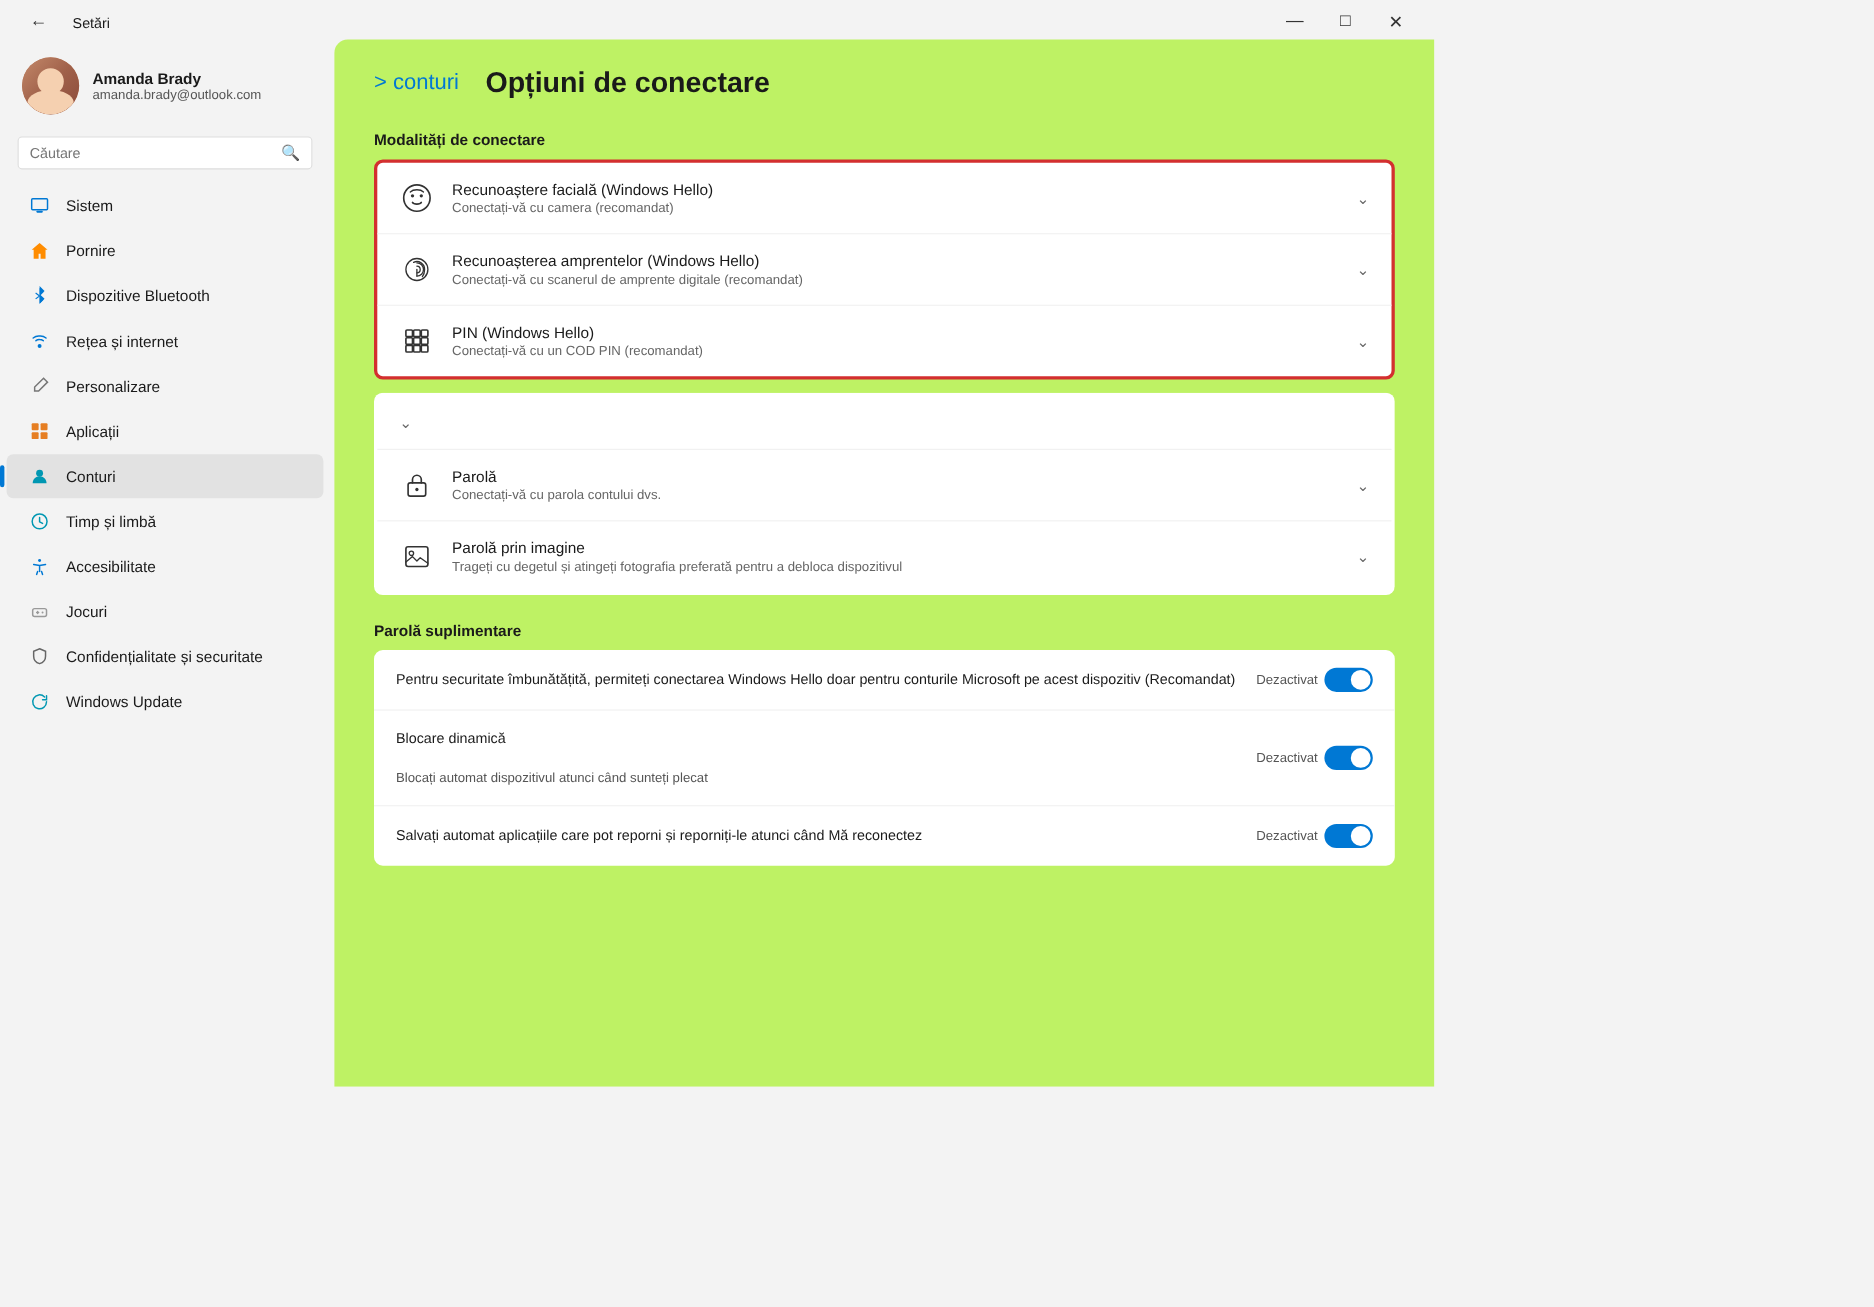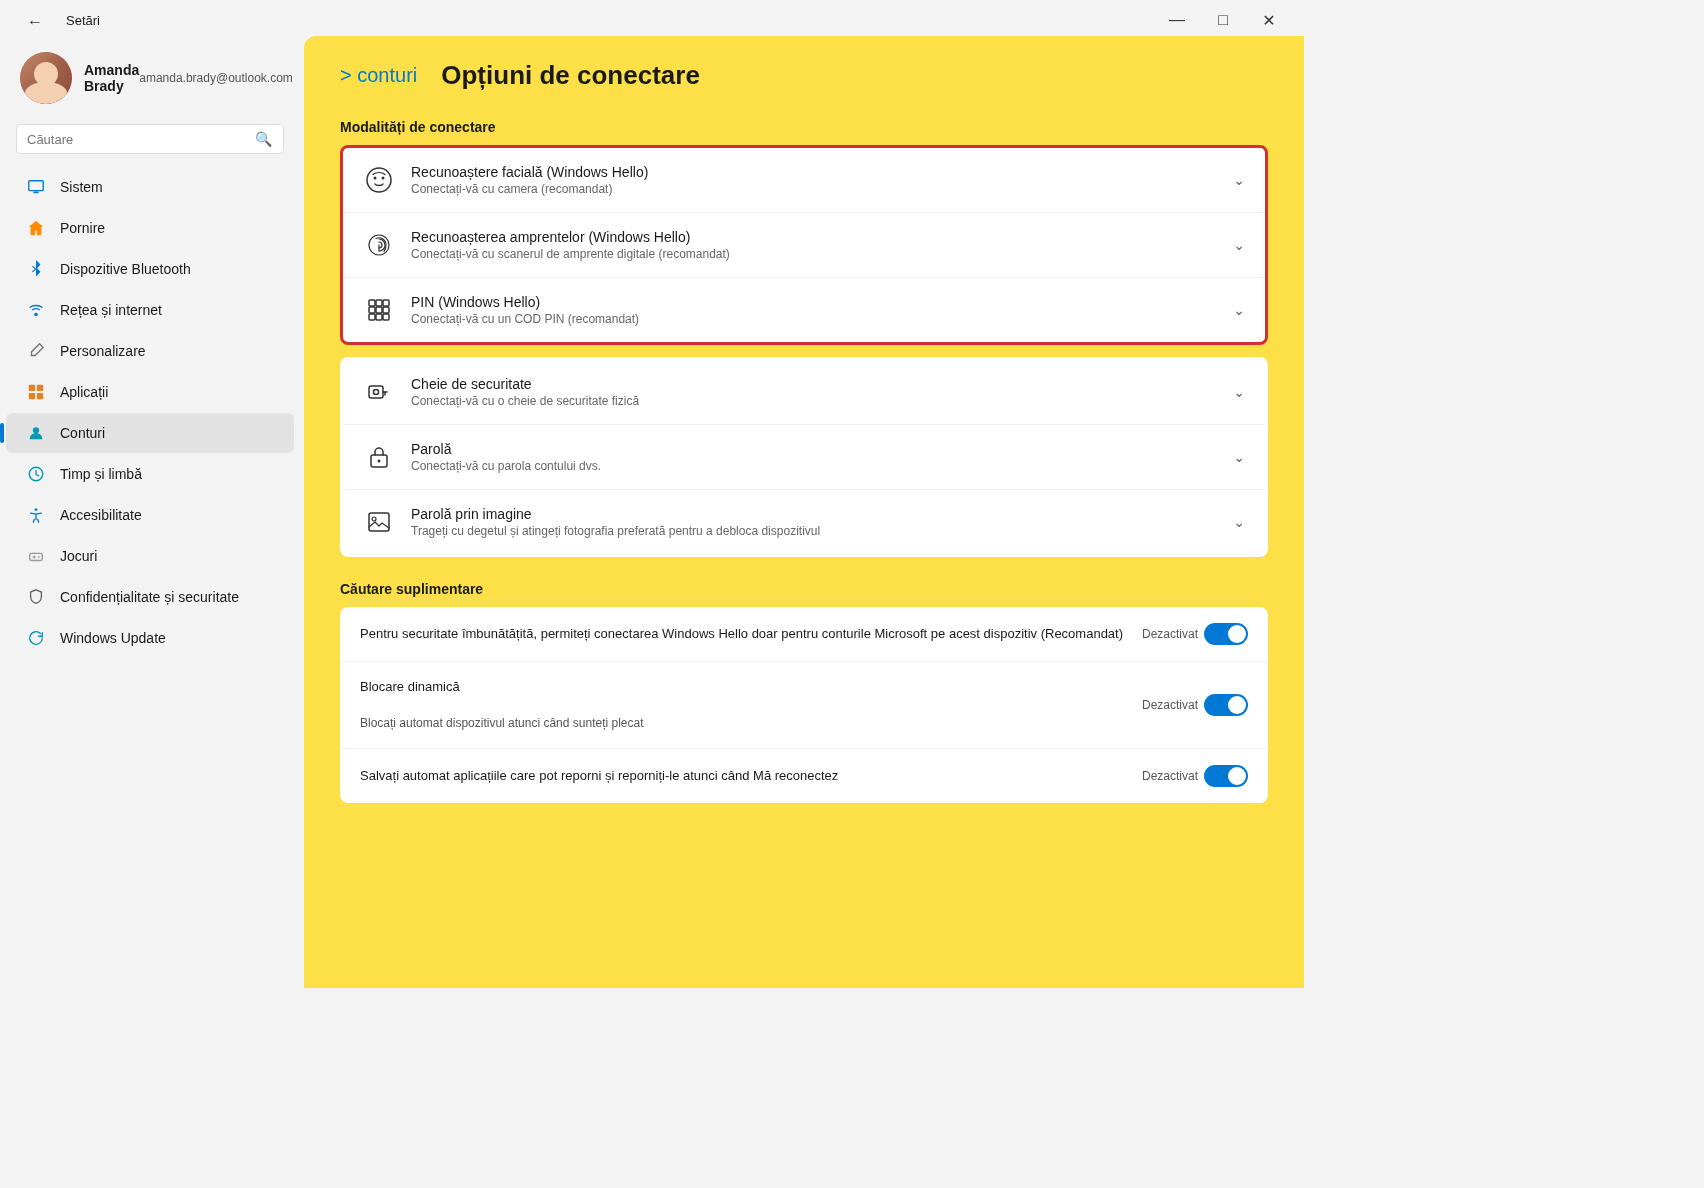--- a/index.html
+++ b/index.html
@@ -106,21 +106,21 @@
       content: '';
       position: absolute;
       bottom: 0;
       left: 5px;
       width: 42px;
       height: 22px;
       background: #f5d0b0;
       border-radius: 50% 50% 0 0;
     }
 
-    .user-info { display: flex; flex-direction: row; align-items: center; }
+    .user-info { display: flex; flex-direction: column; }
     .user-name { font-size: 14px; font-weight: 600; color: #1a1a1a; }
     .user-email { font-size: 12px; color: #555; }
 
     
     .search-container {
       padding: 0 16px 12px 16px;
     }
     .search-box {
       display: flex;
       align-items: center;
@@ -186,21 +186,21 @@
     .icon-accounts { color: #0097b2; }
     .icon-time { color: #0097b2; }
     .icon-games { color: #999; }
     .icon-accessibility { color: #0078d4; }
     .icon-privacy { color: #666; }
     .icon-update { color: #0097b2; }
 
     
     .main-content {
       flex: 1;
-      background: #fde047;
+      background: #bef264;
       overflow-y: auto;
       padding: 24px 36px 24px 36px;
       border-radius: 12px 0 0 0;
       margin-left: 4px;
     }
 
     
     .page-header {
       display: flex;
       align-items: center;
@@ -548,34 +548,20 @@
         <span class="option-title">PIN (Windows Hello)</span>
         <span class="option-subtitle">Conectați-vă cu un  COD PIN (recomandat)</span>
       </div>
     </div>
     <span class="chevron">⌄</span>
   </div>
       </div>
 
     <div class="options-group" id="other-options">
         <div class="option-item" style="border-bottom: 1px solid rgb(240, 240, 240);">
-    <div class="option-left">
-      <div class="option-icon">
-              <svg width="28" height="28" viewBox="0 0 28 28" fill="none">
-                <rect x="4" y="8" width="14" height="12" rx="2" stroke="#333" stroke-width="1.5"></rect>
-                <path d="M18 14h4" stroke="#333" stroke-width="1.5" stroke-linecap="round"></path>
-                <path d="M20 14v3" stroke="#333" stroke-width="1.5" stroke-linecap="round"></path>
-                <circle cx="11" cy="14" r="2.5" stroke="#333" stroke-width="1.5"></circle>
-              </svg>
-            </div>
-      <div class="option-text">
-        <span class="option-title">Cheie de securitate</span>
-        <span class="option-subtitle">Conectați-vă cu o cheie de securitate fizică</span>
-      </div>
-    </div>
     <span class="chevron">⌄</span>
   </div>
         <div class="option-item" style="border-bottom: 1px solid rgb(240, 240, 240);">
     <div class="option-left">
       <div class="option-icon">
               <svg width="28" height="28" viewBox="0 0 28 28" fill="none">
                 <rect x="6" y="12" width="16" height="12" rx="2" stroke="#333" stroke-width="1.5"></rect>
                 <path d="M10 12V9a4 4 0 018 0v3" stroke="#333" stroke-width="1.5" stroke-linecap="round"></path>
                 <circle cx="14" cy="18" r="1.5" fill="#333"></circle>
               </svg>
@@ -599,21 +585,21 @@
       <div class="option-text">
         <span class="option-title">Parolă prin imagine</span>
         <span class="option-subtitle">Trageți cu degetul și atingeți fotografia preferată pentru a debloca dispozitivul</span>
       </div>
     </div>
     <span class="chevron">⌄</span>
   </div>
       </div>
 
     <div class="additional-section">
-      <div class="section-title">Căutare suplimentare</div>
+      <div class="section-title">Parolă suplimentare</div>
       <div class="additional-items-group" id="additional-items">
           <div class="additional-item-inner">
             <div class="additional-text">Pentru securitate îmbunătățită, permiteți conectarea Windows Hello doar pentru conturile Microsoft pe acest dispozitiv (Recomandat)</div>
     <div class="toggle">
       <span class="toggle-label">Dezactivat</span>
       <div class="toggle-switch on">
         <div class="toggle-thumb"></div>
       </div>
     </div>
   </div>

